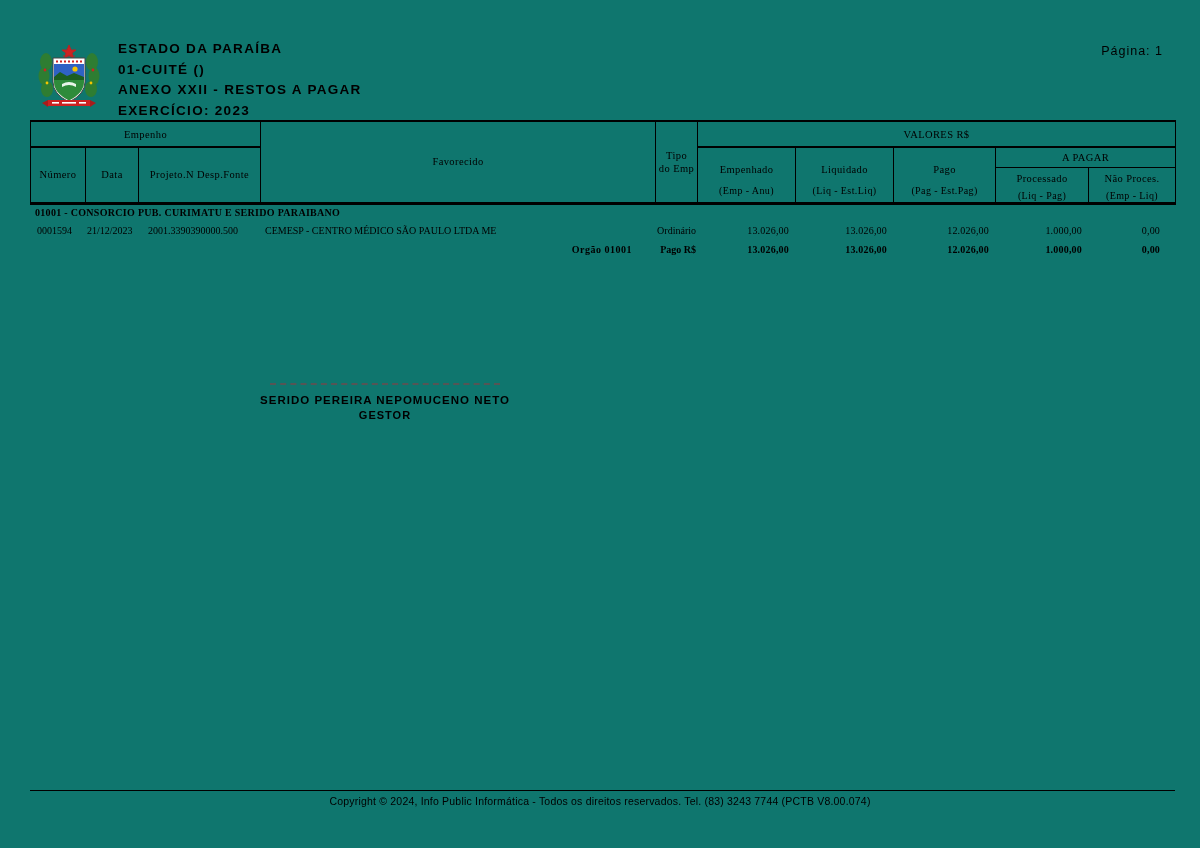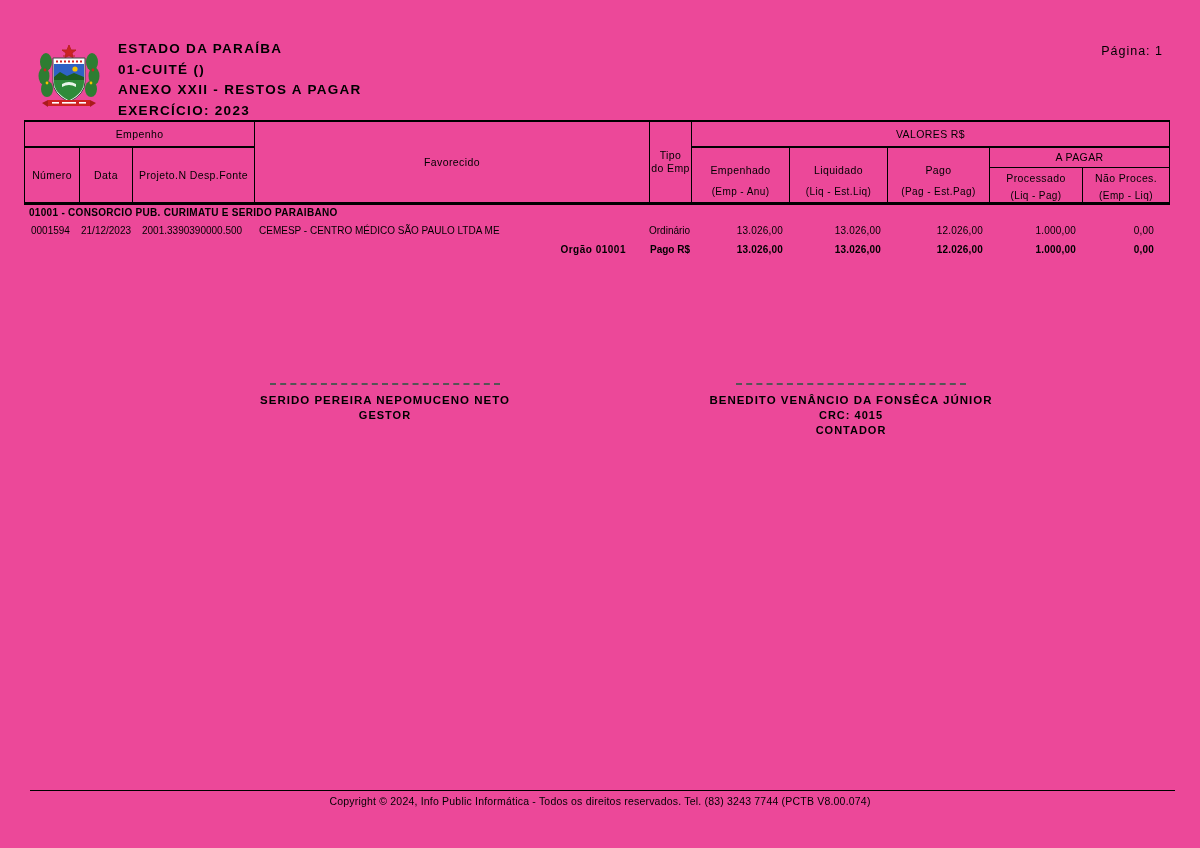--- a/index.html
+++ b/index.html
@@ -1,21 +1,21 @@
 <!DOCTYPE html>
 <html><head>
 <meta charset="utf-8">
 <style>
   * { box-sizing: border-box; margin: 0; padding: 0; }
   html, body { background: #ffffff; }
   .page {
     position: relative;
     width: 1200px;
     height: 848px;
-    background: #ec4899;
+    background: #0f766e;
     font-family: "Liberation Sans", sans-serif;
     color: #000;
     overflow: hidden;
   }
 
   
   .logo { position: absolute; left: 38px; top: 44px; width: 62px; height: 66px; }
   .title-block { position: absolute; left: 118px; top: 39px; }
   .title-line {
     font-weight: bold;
@@ -23,21 +23,21 @@
     letter-spacing: 1.3px;
     line-height: 20.5px;
     white-space: nowrap;
   }
   .page-label {
     position: absolute; top: 44px; right: 37px;
     font-weight: normal; font-size: 12.5px; letter-spacing: 1px;
   }
 
   
-  .table-wrap { position: absolute; left: 24px; top: 120px; width: 1145px; }
+  .table-wrap { position: absolute; left: 30px; top: 120px; width: 1145px; font-family: Liberation Serif, serif; }
   table { border-collapse: collapse; table-layout: fixed; width: 1145px; }
   col.c-num  { width: 55px; }
   col.c-dat  { width: 53px; }
   col.c-prj  { width: 122px; }
   col.c-fav  { width: 395px; }
   col.c-tip  { width: 42px; }
   col.c-emp  { width: 98px; }
   col.c-liq  { width: 98px; }
   col.c-pag  { width: 102px; }
   col.c-pro  { width: 93px; }
@@ -265,23 +265,17 @@
     </tbody>
       </table>
   </div>
 
   <div class="sig sig-left">
     <div class="sig-line"></div>
     <div class="sig-name">SERIDO PEREIRA NEPOMUCENO NETO</div>
     <div class="sig-sub">GESTOR</div>
   </div>
 
-  <div class="sig sig-right">
-    <div class="sig-line"></div>
-    <div class="sig-name">BENEDITO VENÂNCIO DA FONSÊCA JÚNIOR</div>
-    <div class="sig-sub">CRC: 4015</div>
-    <div class="sig-sub">CONTADOR</div>
-  </div>
 
   <div class="footer-line"></div>
   <div class="footer-text">Copyright © 2024, Info Public Informática - Todos os direitos reservados. Tel. (83) 3243 7744 (PCTB V8.00.074)</div>
 
 </div>
 
 </body></html>

